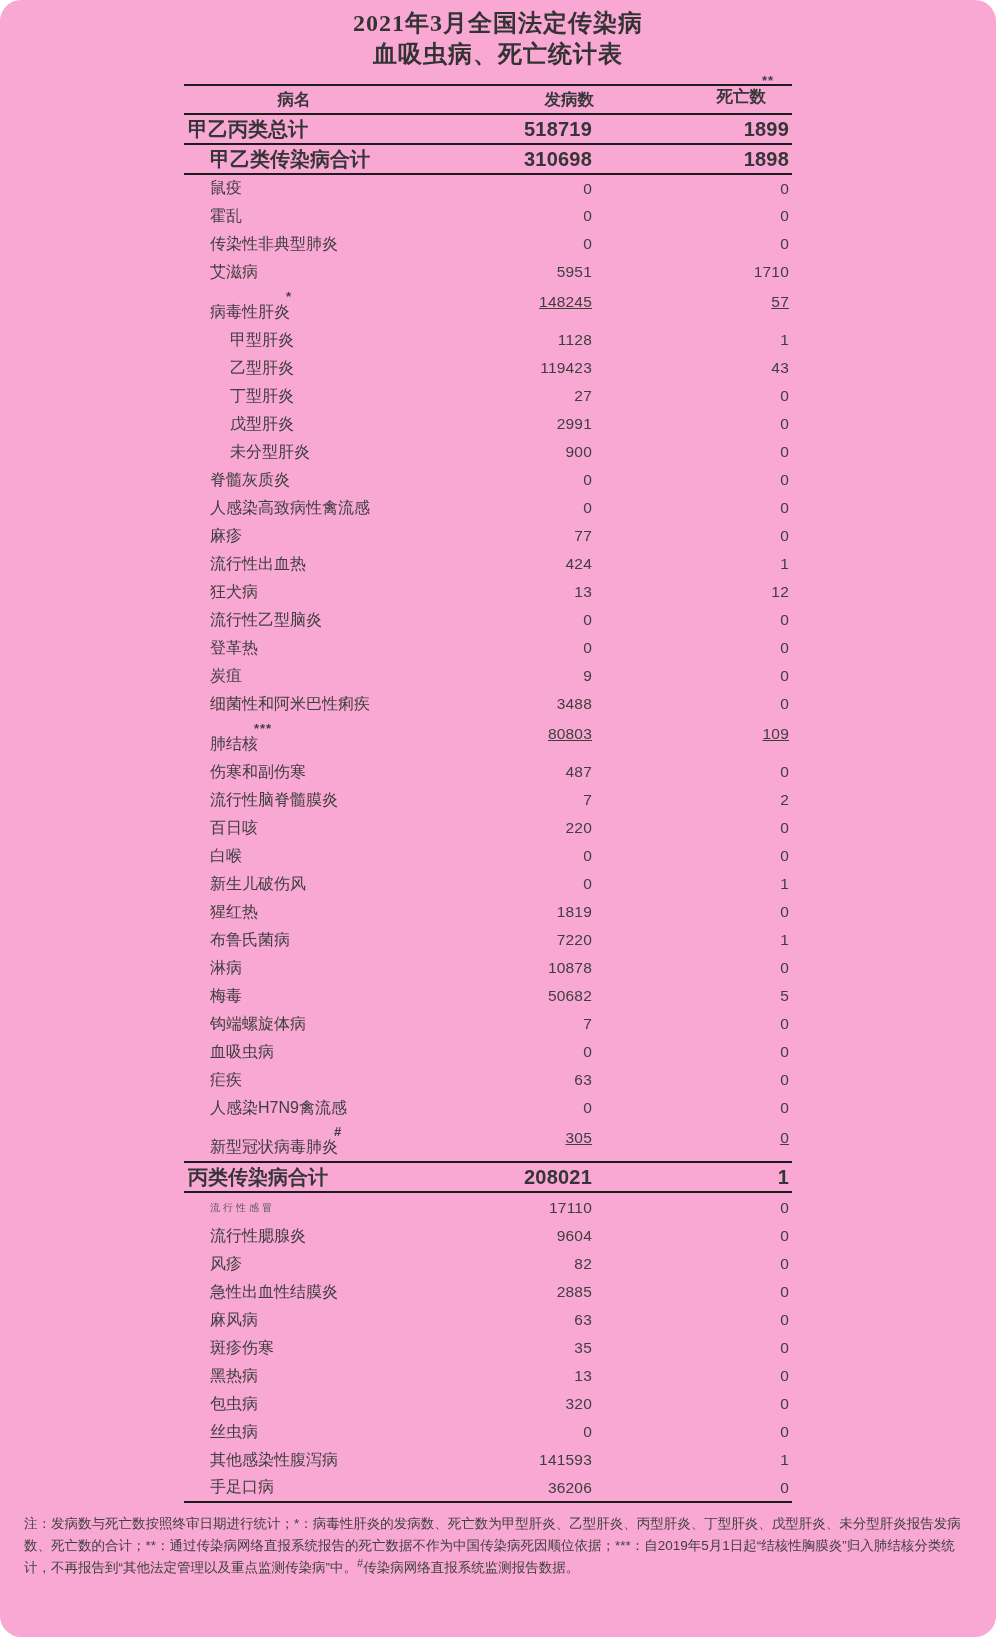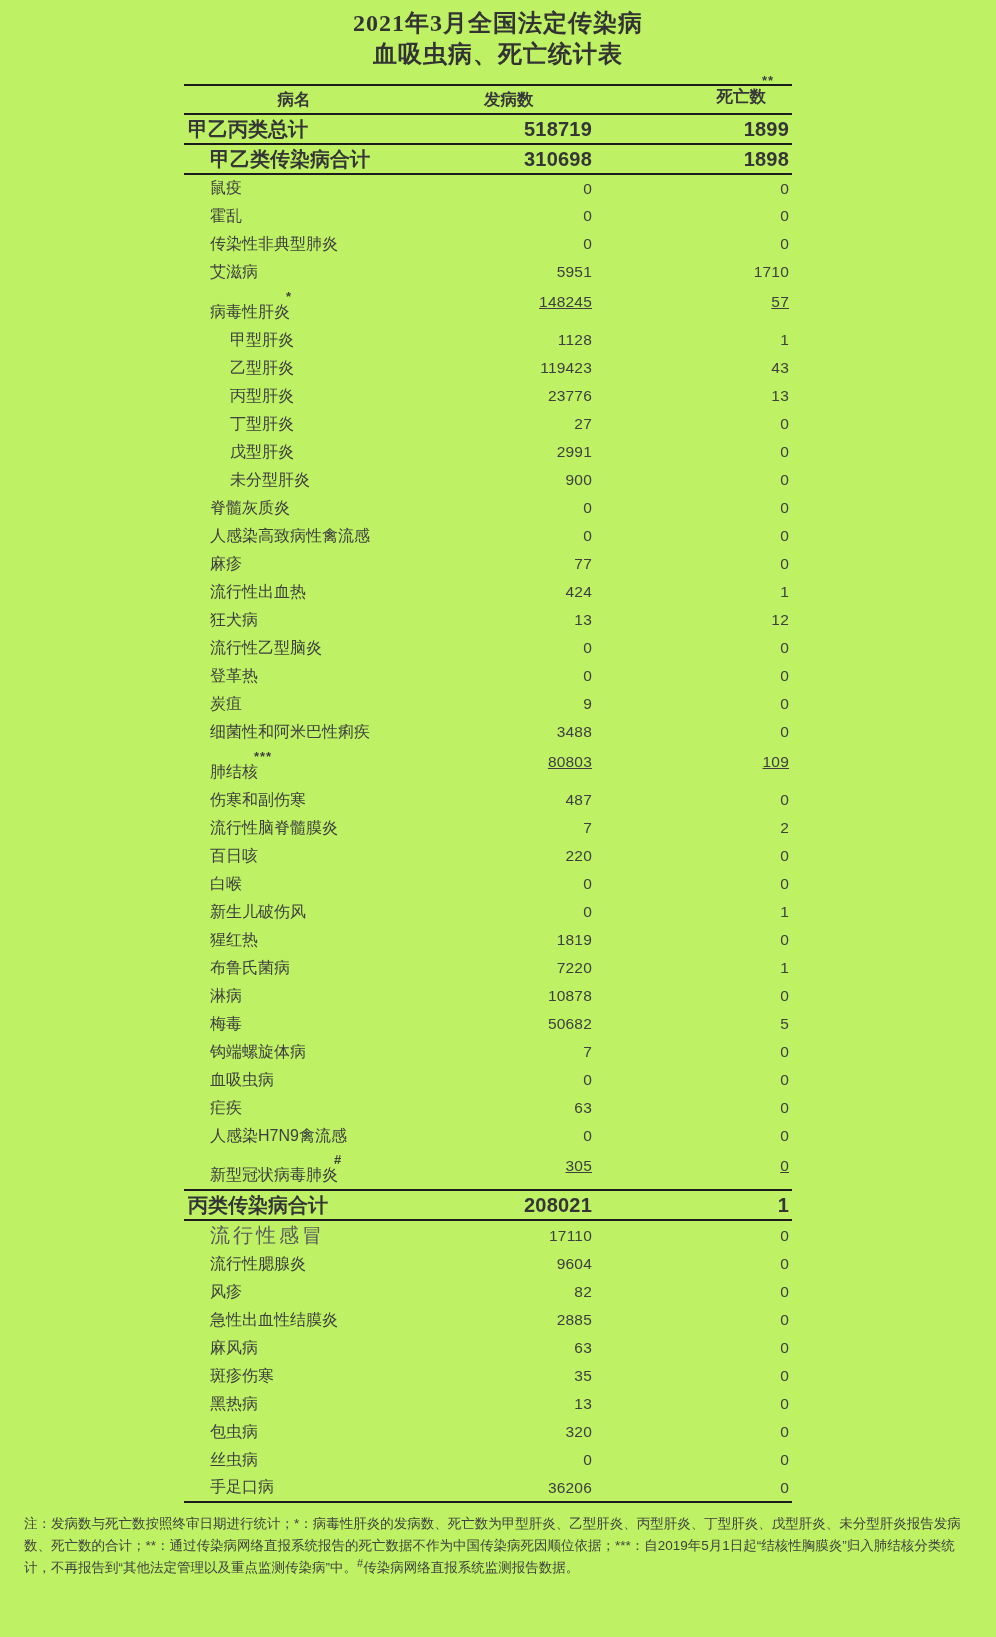--- a/index.html
+++ b/index.html
@@ -1,30 +1,30 @@
 <!DOCTYPE html>
 <html><head>
 <meta charset="utf-8">
 <style>
   html,body{margin:0;padding:0;background:#ffffff;}
   body{width:996px;font-family:"Liberation Sans",sans-serif;color:#3e3e40;}
-  .page{position:relative;width:996px;height:1637px;overflow:hidden;background:#bef264;}
+  .page{position:relative;width:996px;height:1637px;overflow:hidden;background:#f9a8d4;border-radius:21px;}
 
   
   .title{margin:8px 0 14px 0;text-align:center;font-family:"Liberation Serif",serif;
          font-weight:600;font-size:24px;line-height:31px;color:#333333;letter-spacing:1px;}
 
   
   table.stats{border-collapse:collapse;table-layout:fixed;margin-left:184px;width:608px;
               border-bottom:2px solid #1c1c1c;}
   col.c1{width:300px}col.c2{width:110px}col.c3{width:198px}
   thead tr{border-top:2px solid #1c1c1c;border-bottom:2px solid #1c1c1c;height:28px;}
   th{padding:0;font-size:16.5px;font-weight:bold;color:#38383a;}
   th.h-name{text-align:center;padding-right:80px;vertical-align:middle;}
-  th.h-cases{text-align:left;vertical-align:middle;}
+  th.h-cases{text-align:right;vertical-align:middle;}
   th.h-deaths{text-align:right;padding-right:26px;vertical-align:bottom;padding-bottom:5px;}
 
   tbody tr{height:28px;}
   td{padding:0;font-size:16px;color:#3e3e40;}
   td.name{text-align:left;padding-left:26px;white-space:nowrap;}
   tr.ind0 td.name{padding-left:4px;}
   tr.ind2 td.name{padding-left:46px;}
   td.num{text-align:right;font-size:15.5px;letter-spacing:0.2px;}
   td.cases{padding-right:2px;}
   td.deaths{padding-right:3px;}
@@ -36,21 +36,21 @@
 
   tr.has-sup{height:40px;}
   tr.has-sup td.name{vertical-align:bottom;padding-bottom:3px;}
   tr.has-sup td.num{vertical-align:top;padding-top:7px;text-decoration:underline;}
 
   .nm{position:relative;display:inline-block;}
   .sup{position:absolute;left:calc(100% - 4px);top:-13px;font-size:13px;font-weight:bold;
        letter-spacing:1px;color:#3e3e40;white-space:nowrap;}
 
   tr.v-alt{height:30px;}
-  tr.v-alt td.name{font-family:"DejaVu Serif",serif;color:#5b5b5d;letter-spacing:3px;font-size:20px;}
+  tr.v-alt td.name{font-family:"DejaVu Serif",serif;color:#5b5b5d;letter-spacing:3px;font-size:10px;}
 
   
   .notes{margin:10px 6px 0 24px;font-size:13.5px;line-height:22px;color:#404040;}
   .notes .nsup{font-size:11px;vertical-align:super;line-height:0;}
 </style>
 </head>
 <body>
 
 <div class="page">
 
@@ -114,25 +114,20 @@
           <td class="name"><span class="nm">甲型肝炎</span></td>
           <td class="num cases">1128</td>
           <td class="num deaths">1</td>
         </tr>
         <tr class="ind2">
           <td class="name"><span class="nm">乙型肝炎</span></td>
           <td class="num cases">119423</td>
           <td class="num deaths">43</td>
         </tr>
         <tr class="ind2">
-          <td class="name"><span class="nm">丙型肝炎</span></td>
-          <td class="num cases">23776</td>
-          <td class="num deaths">13</td>
-        </tr>
-        <tr class="ind2">
           <td class="name"><span class="nm">丁型肝炎</span></td>
           <td class="num cases">27</td>
           <td class="num deaths">0</td>
         </tr>
         <tr class="ind2">
           <td class="name"><span class="nm">戊型肝炎</span></td>
           <td class="num cases">2991</td>
           <td class="num deaths">0</td>
         </tr>
         <tr class="ind2">
@@ -302,20 +297,25 @@
         </tr>
         <tr class="ind1">
           <td class="name"><span class="nm">包虫病</span></td>
           <td class="num cases">320</td>
           <td class="num deaths">0</td>
         </tr>
         <tr class="ind1">
           <td class="name"><span class="nm">丝虫病</span></td>
           <td class="num cases">0</td>
           <td class="num deaths">0</td>
+        </tr>
+        <tr class="ind1">
+          <td class="name"><span class="nm">其他感染性腹泻病</span></td>
+          <td class="num cases">141593</td>
+          <td class="num deaths">1</td>
         </tr>
         <tr class="ind1">
           <td class="name"><span class="nm">手足口病</span></td>
           <td class="num cases">36206</td>
           <td class="num deaths">0</td>
         </tr>
       </tbody>
   </table>
 
   <div class="notes">

